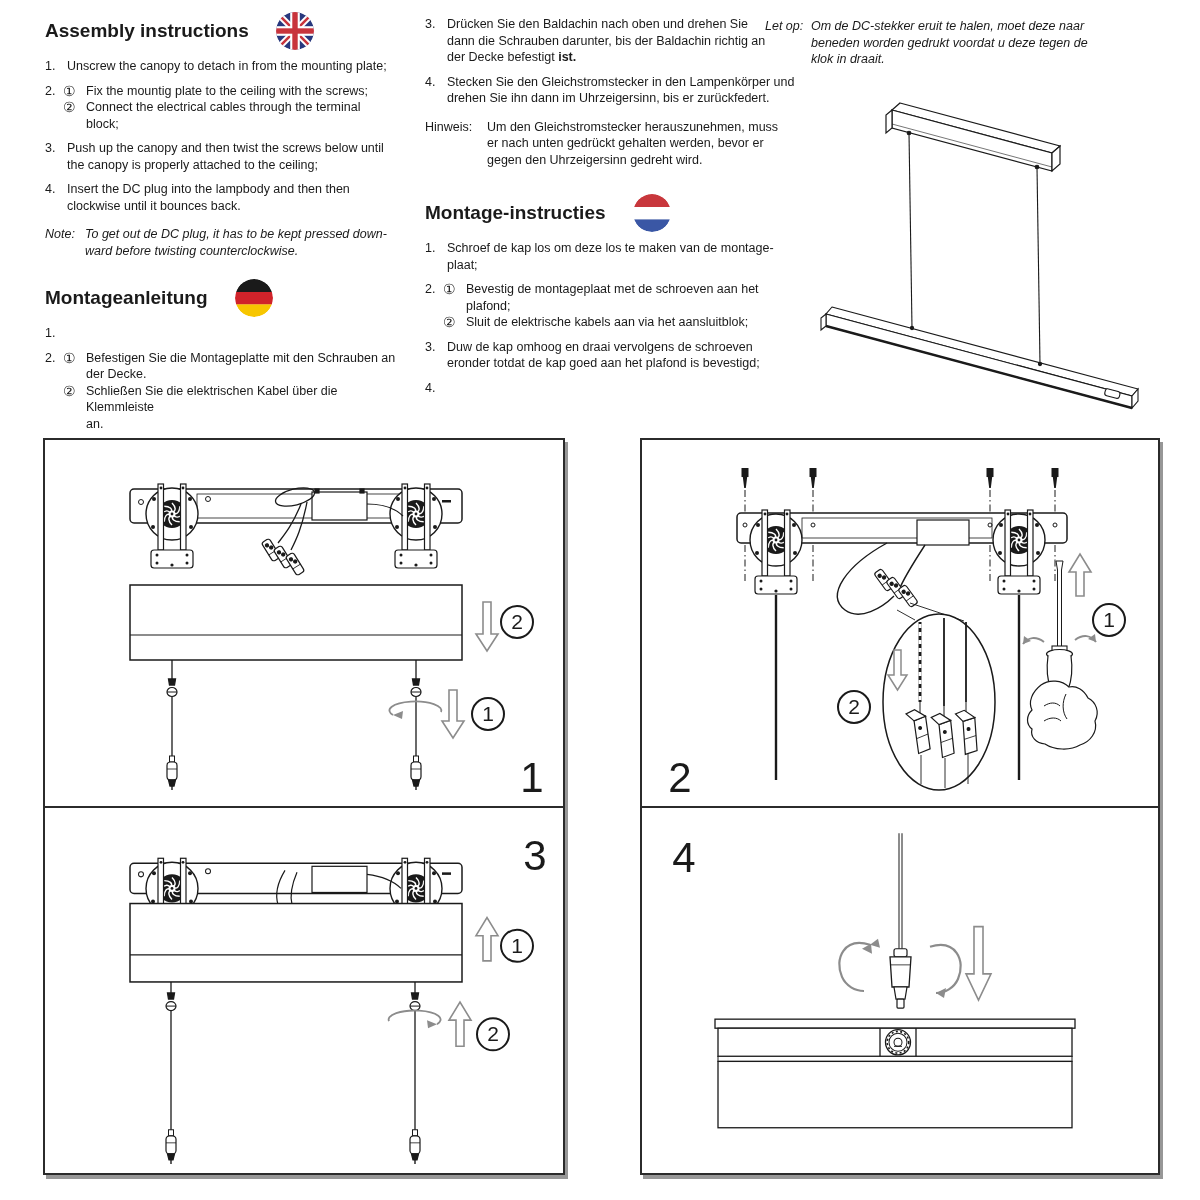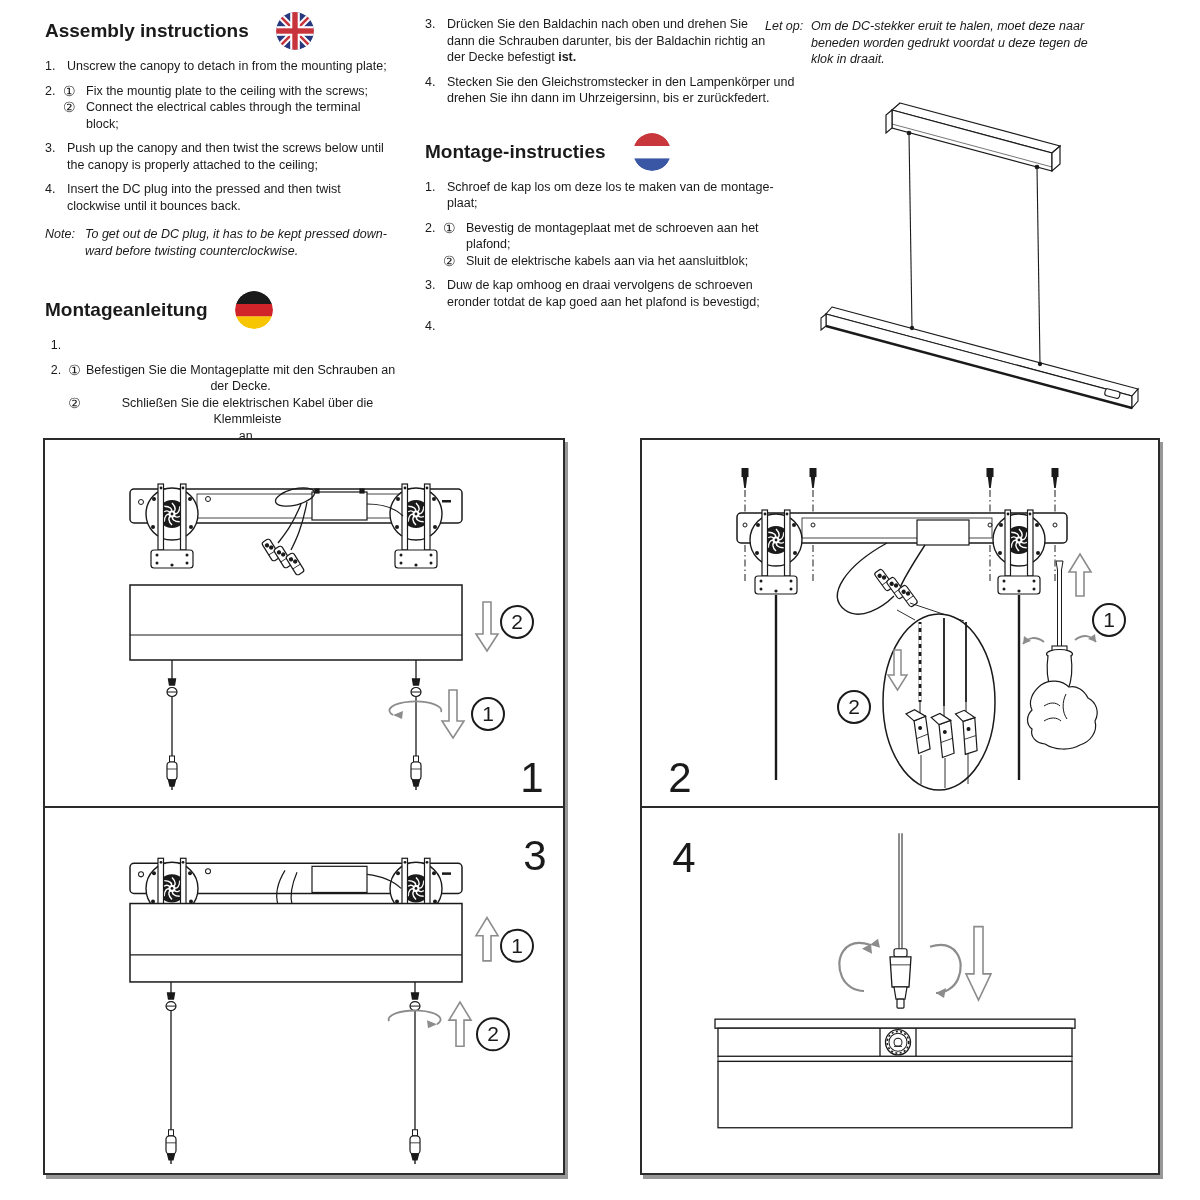--- a/index.html
+++ b/index.html
@@ -16,21 +16,21 @@
   .txt{white-space:pre-line;}
   .subs{flex:1;}
   .subrow{display:flex;margin-left:-4px;}
   .subrow .cnum{width:23px;flex:0 0 auto;font-size:14px;line-height:16px;}
   .note{display:flex;font-style:italic;margin-top:12px;}
   .note .nlabel{flex:0 0 auto;}
   .nlabel.w-en{width:40px;}
   .nlabel.w-de{width:62px;}
   .nlabel.w-nl{width:46px;}
   .sec{margin:0;}
-  .sec.german-head{margin-top:32px;text-align:center;}
+  .sec.german-head{margin-top:20px;}
   .sec.dutch{margin-top:26px;}
   .dcol{position:absolute;border:2px solid #2b2b2b;background:#fff;box-shadow:3px 4px 0 #979797;}
   .dcol-left{left:43px;top:438px;width:518px;height:733px;}
   .dcol-right{left:640px;top:438px;width:516px;height:733px;}
   .panel{position:absolute;left:0;width:100%;}
   .panel-top{top:0;height:366px;}
   .panel-bottom{top:366px;bottom:0;border-top:2px solid #2b2b2b;}
   .panel svg{display:block;width:100%;height:100%;}
   svg text{font-family:"Liberation Sans",sans-serif;fill:#1a1a1a;}
   .overview{position:absolute;left:812px;top:88px;width:368px;height:332px;}
@@ -152,21 +152,21 @@
             </div>
           </div>
         </div>
       <div class="li">
           <span class="num">3.</span>
           <span class="txt">Push up the canopy and then twist the screws below until
 the canopy is properly attached to the ceiling;</span>
         </div>
       <div class="li">
           <span class="num">4.</span>
-          <span class="txt">Insert the DC plug into the pressed and then twist
+          <span class="txt">Insert the DC plug into the lampbody and then then
 clockwise until it bounces back.</span>
         </div>
       <div class="note">
           <span class="nlabel w-en">Note:</span>
           <span class="txt">To get out de DC plug, it has to be kept pressed down-
 ward before twisting counterclockwise.</span>
         </div>
     </div>
 
     <div class="sec german-head">
@@ -211,20 +211,26 @@
       <div class="li">
           <span class="num">3.</span>
           <span class="txt"><span>Drücken Sie den Baldachin nach oben und drehen Sie
 dann die Schrauben darunter, bis der Baldachin richtig an
 der Decke befestigt</span> <b>ist.</b></span>
         </div>
       <div class="li">
           <span class="num">4.</span>
           <span class="txt">Stecken Sie den Gleichstromstecker in den Lampenkörper und
 drehen Sie ihn dann im Uhrzeigersinn, bis er zurückfedert.</span>
+        </div>
+      <div class="note" style="font-style:normal">
+          <span class="nlabel w-de">Hinweis:</span>
+          <span class="txt">Um den Gleichstromstecker herauszunehmen, muss
+er nach unten gedrückt gehalten werden, bevor er
+gegen den Uhrzeigersinn gedreht wird.</span>
         </div>
     </div>
 
     <div class="sec dutch">
       <h1 class="sec-title">
           <span>Montage-instructies</span>
           <svg class="flag" viewBox="-19 -19 38 38">
             <defs>
               <clipPath id="nlclip">
                 <circle r="19"></circle>

